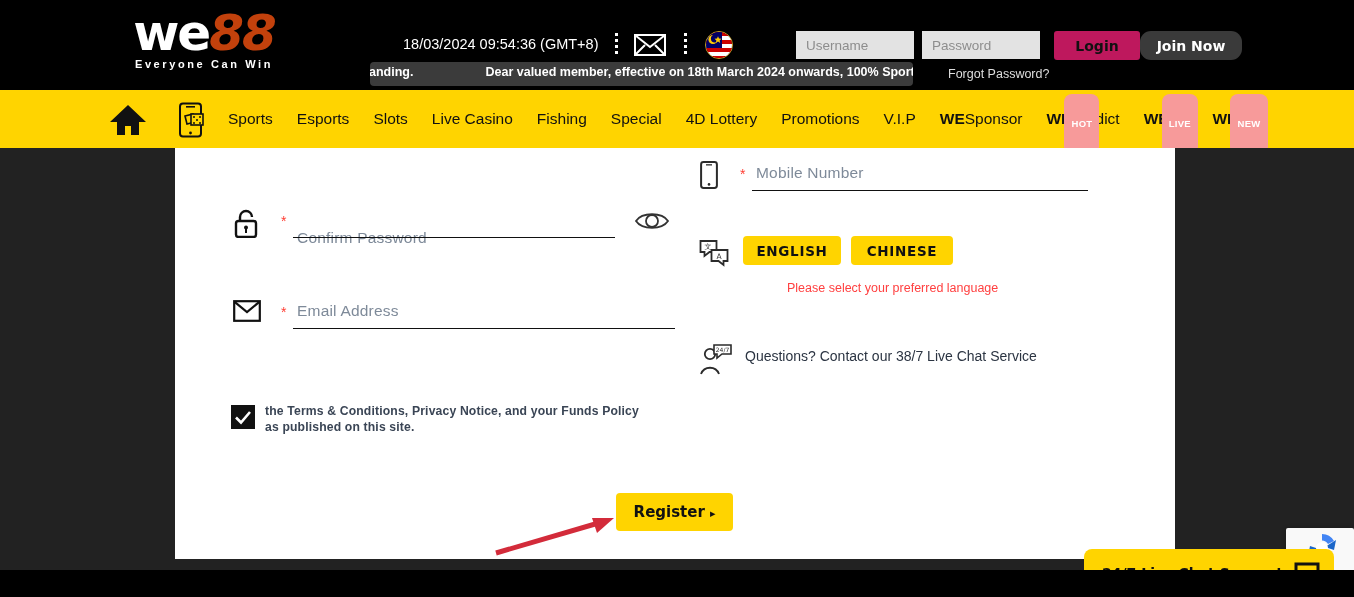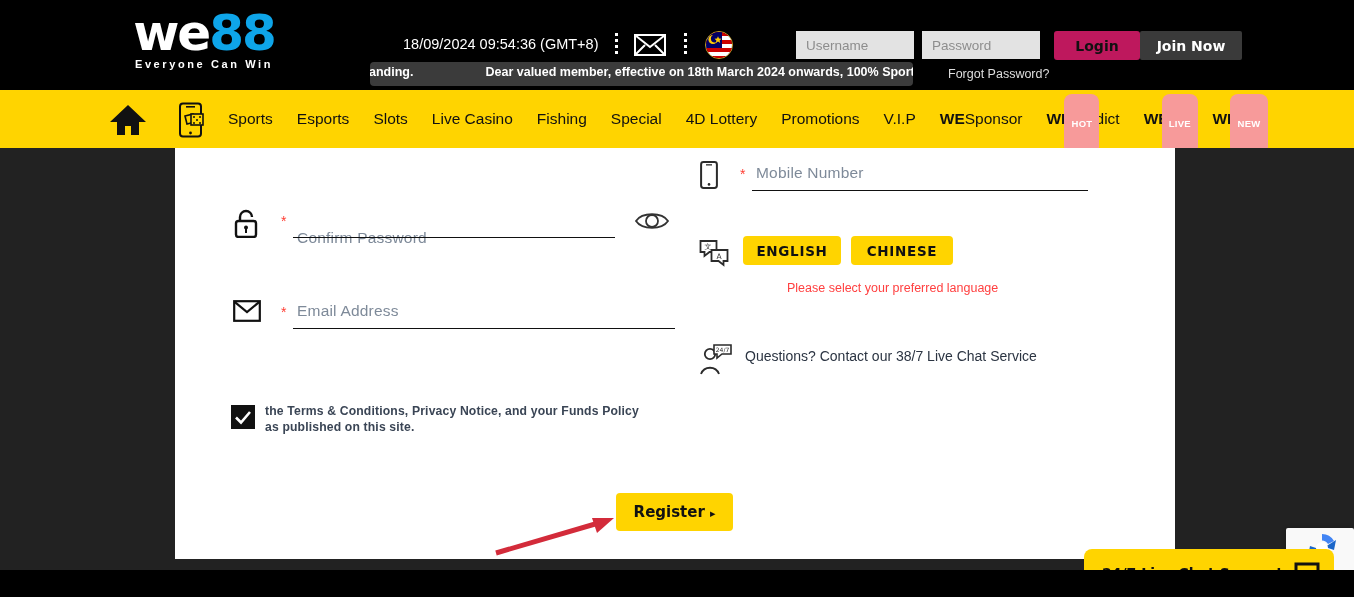--- a/index.html
+++ b/index.html
@@ -17,21 +17,21 @@
   }
   .logo-wrap {
     position:absolute; left:110px; top:6px; width:188px; height:72px;
     text-align:center;
   }
   .logo-text {
     font-family:"DejaVu Sans", sans-serif;
     font-size:50px; font-weight:bold; line-height:54px;
     letter-spacing:-2px; color:#ffffff; white-space:nowrap;
   }
-  .logo-text .eight { color:#0ea5e9; }
+  .logo-text .eight { color:#c2410c;font-style:italic; }
   .logo-tag {
     font-size:11px; color:#ffffff; letter-spacing:2.6px;
     font-weight:bold; margin-top:-2px;
   }
 
   .clock {
     position:absolute; left:403px; top:36px;
     color:#ffffff; font-size:14.5px; white-space:nowrap;
   }
   .dot-sep {
@@ -63,21 +63,21 @@
   .inp.pass { left:922px; }
 
   .btn-login {
     position:absolute; left:1054px; top:31px; width:86px; height:29px;
     background:#be185d; border:none; border-radius:3px;
     font-family:"DejaVu Sans", sans-serif;
     font-size:14px; font-weight:bold; color:#111; cursor:pointer;
   }
   .btn-join {
     position:absolute; left:1140px; top:31px; width:102px; height:29px;
-    background:#3a3a3a; border:none; border-radius:2px;
+    background:#3a3a3a; border:none; border-radius:11px;
     font-family:"DejaVu Sans", sans-serif;
     font-size:14px; font-weight:bold; color:#fff; cursor:pointer;
   }
   .forgot {
     position:absolute; left:948px; top:67px;
     color:#dedede; font-size:12.5px; cursor:pointer;
   }
 
   
   .ticker {
@@ -201,21 +201,21 @@
 </head>
 <body>
 
 <div class="header">
 
   <div class="logo-wrap">
     <div class="logo-text"><span>we</span><span class="eight">88</span></div>
     <div class="logo-tag">Everyone Can Win</div>
   </div>
 
-  <div class="clock">18/09/2024 09:54:36  (GMT+8)</div>
+  <div class="clock">18/03/2024 09:54:36  (GMT+8)</div>
 
   <div class="dot-sep s1">
     <i></i>
       <i></i>
       <i></i>
       <i></i>
   </div>
 
   <div class="mail-icon">
     <svg width="32" height="22" viewBox="0 0 32 22">

